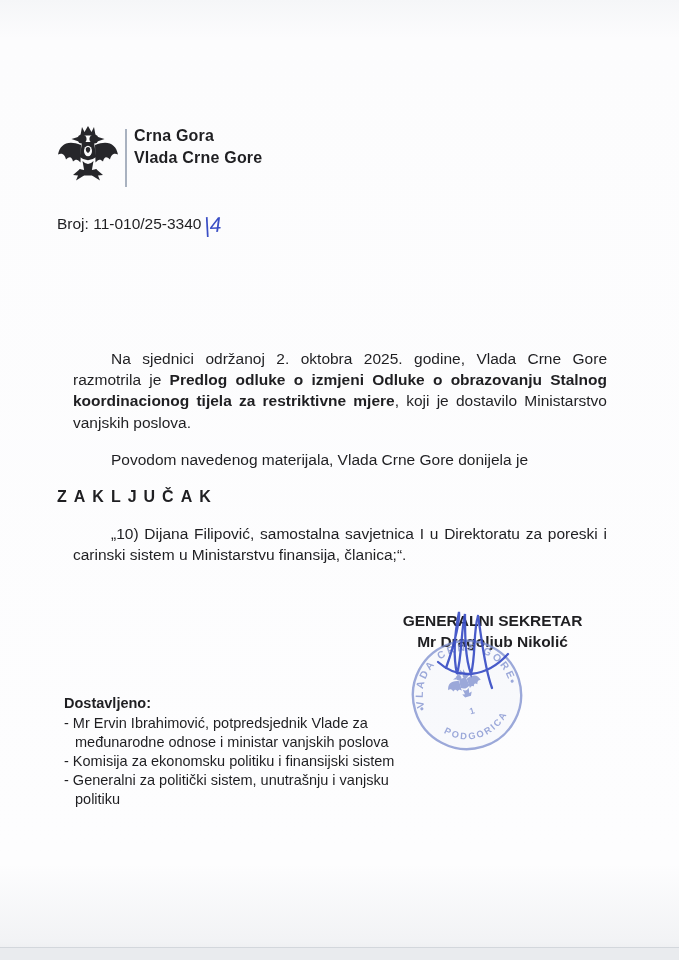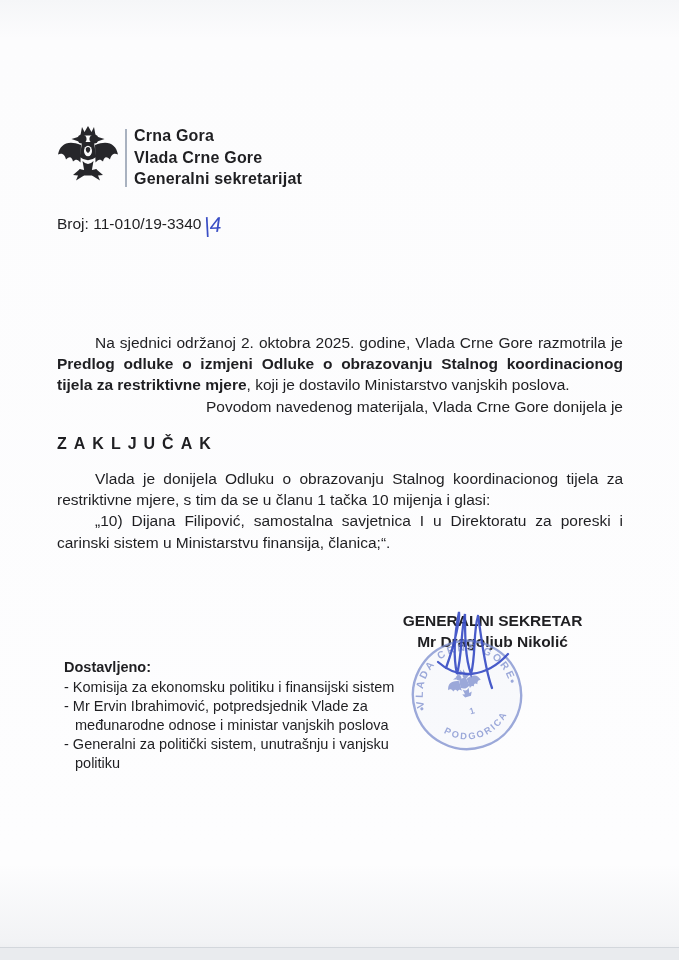--- a/index.html
+++ b/index.html
@@ -14,30 +14,30 @@
   .emblem{position:absolute;left:56px;top:124px;width:64px;height:66px;}
   .vline{position:absolute;left:125px;top:129px;width:2px;height:58px;background:#a9b2c0;}
   .org{position:absolute;left:134px;top:125px;font-weight:bold;font-size:16px;line-height:21.5px;letter-spacing:.2px;}
   
   .meta{position:absolute;left:57px;top:205px;width:566px;height:34px;font-size:15.5px;}
   .broj{position:absolute;left:0;top:5px;white-space:nowrap;}
   .hw-mark{display:inline-block;color:#3a4ec5;font-size:21px;font-style:italic;transform:rotate(-3deg) translateY(3px);margin-left:3px;font-weight:400;}
   .place-date{position:absolute;left:271px;top:5px;white-space:nowrap;}
   
   .bodytext{position:absolute;left:57px;top:332px;width:566px;font-size:15.5px;line-height:21.2px;}
-  .bodytext p{margin:0;text-align:justify;text-indent:38px;}
-  .bodytext .no-just{text-align:right;}
+  .bodytext p{margin:16px;text-align:justify;text-indent:38px;}
+  .bodytext .no-just{text-align:left;}
   .heading{margin:16px 0 14px 0 !important;text-align:center;text-indent:0 !important;font-weight:bold;font-size:16px;letter-spacing:7px;}
   b{font-weight:bold;}
   
   .sigblock{position:absolute;left:350px;top:610px;width:285px;text-align:center;font-weight:bold;font-size:15.5px;line-height:21px;}
   .stamp{position:absolute;left:408px;top:636px;width:118px;height:118px;opacity:.78;transform:rotate(-17deg);}
   .signature{position:absolute;left:420px;top:604px;width:110px;height:104px;}
   
-  .dist{position:absolute;left:64px;top:658px;width:368px;font-size:14.5px;line-height:19px;}
+  .dist{position:absolute;left:64px;top:694px;width:368px;font-size:14.5px;line-height:19px;}
   .dist-label{font-weight:bold;margin-bottom:1px;}
   .dist-item{padding-left:11px;text-indent:-11px;}
   
   .scan-strip{position:absolute;left:0;top:947px;width:679px;height:13px;background:#e9ebee;border-top:1px solid #d3d7dc;}
 </style>
 </head>
 <body>
 
 <div class="page">
 
@@ -55,32 +55,30 @@
       <path d="M24 45 l-7 6 5 .5 -2 5 8-5 z"></path>
       <path d="M40 45 l7 6 -5 .5 2 5 -8-5 z"></path>
     </g>
     <ellipse cx="32" cy="27" rx="4" ry="5.2" fill="#fbfbfc"></ellipse>
     <path d="M30 24 q2-2 4 0 q1 3 -2 5 q-3-2 -2-5z" fill="#26262a"></path>
   </svg>
   <div class="vline"></div>
   <div class="org">
     <div>Crna Gora</div>
     <div>Vlada Crne Gore</div>
-    <div>Generalni sekretarijat</div>
   </div>
 
   <div class="meta">
-    <span class="broj"><span>Broj: 11-010/19-3340</span><span class="hw-mark">|4</span></span>
+    <span class="broj"><span>Broj: 11-010/25-3340</span><span class="hw-mark">|4</span></span>
   </div>
 
   <div class="bodytext">
     <p><span>Na sjednici održanoj 2. oktobra 2025. godine, Vlada Crne Gore razmotrila je </span><b>Predlog odluke o izmjeni Odluke o obrazovanju Stalnog koordinacionog tijela za restriktivne mjere</b><span>, koji je dostavilo Ministarstvo vanjskih poslova.</span></p>
     <p class="no-just">Povodom navedenog materijala, Vlada Crne Gore donijela je</p>
     <p class="heading">ZAKLJUČAK</p>
-    <p>Vlada je donijela Odluku o obrazovanju Stalnog koordinacionog tijela za restriktivne mjere, s tim da se u članu 1 tačka 10 mijenja i glasi:</p>
     <p>„10) Dijana Filipović, samostalna savjetnica I u Direktoratu za poreski i carinski sistem u Ministarstvu finansija, članica;“.</p>
   </div>
 
   <div class="sigblock">
     <div>GENERALNI SEKRETAR</div>
     <div>Mr Dragoljub Nikolić</div>
   </div>
 
   <svg class="stamp" viewBox="0 0 120 120" aria-hidden="true">
     <defs>
@@ -114,19 +112,19 @@
   <svg class="signature" viewBox="0 0 110 104" fill="none" aria-hidden="true">
     <g stroke="#3a4ec5" stroke-width="2.3" stroke-linecap="round" opacity="0.92">
       <path d="M26 64 C36 36 40 14 39 8 C35 28 33 52 37 70 C42 52 41 26 45 10 C45 30 45 54 51 70 C56 52 53 28 58 12"></path>
       <path d="M58 12 C62 36 64 62 72 84"></path>
       <path d="M18 58 C38 76 66 74 88 50"></path>
     </g>
   </svg>
 
   <div class="dist">
     <div class="dist-label">Dostavljeno:</div>
+    <div class="dist-item">- Mr Ervin Ibrahimović, potpredsjednik Vlade za međunarodne odnose i ministar vanjskih poslova</div>
     <div class="dist-item">- Komisija za ekonomsku politiku i finansijski sistem</div>
-    <div class="dist-item">- Mr Ervin Ibrahimović, potpredsjednik Vlade za međunarodne odnose i ministar vanjskih poslova</div>
     <div class="dist-item">- Generalni za politički sistem, unutrašnju i vanjsku politiku</div>
   </div>
 
   <div class="scan-strip"></div>
 </div>
 
 </body></html>

